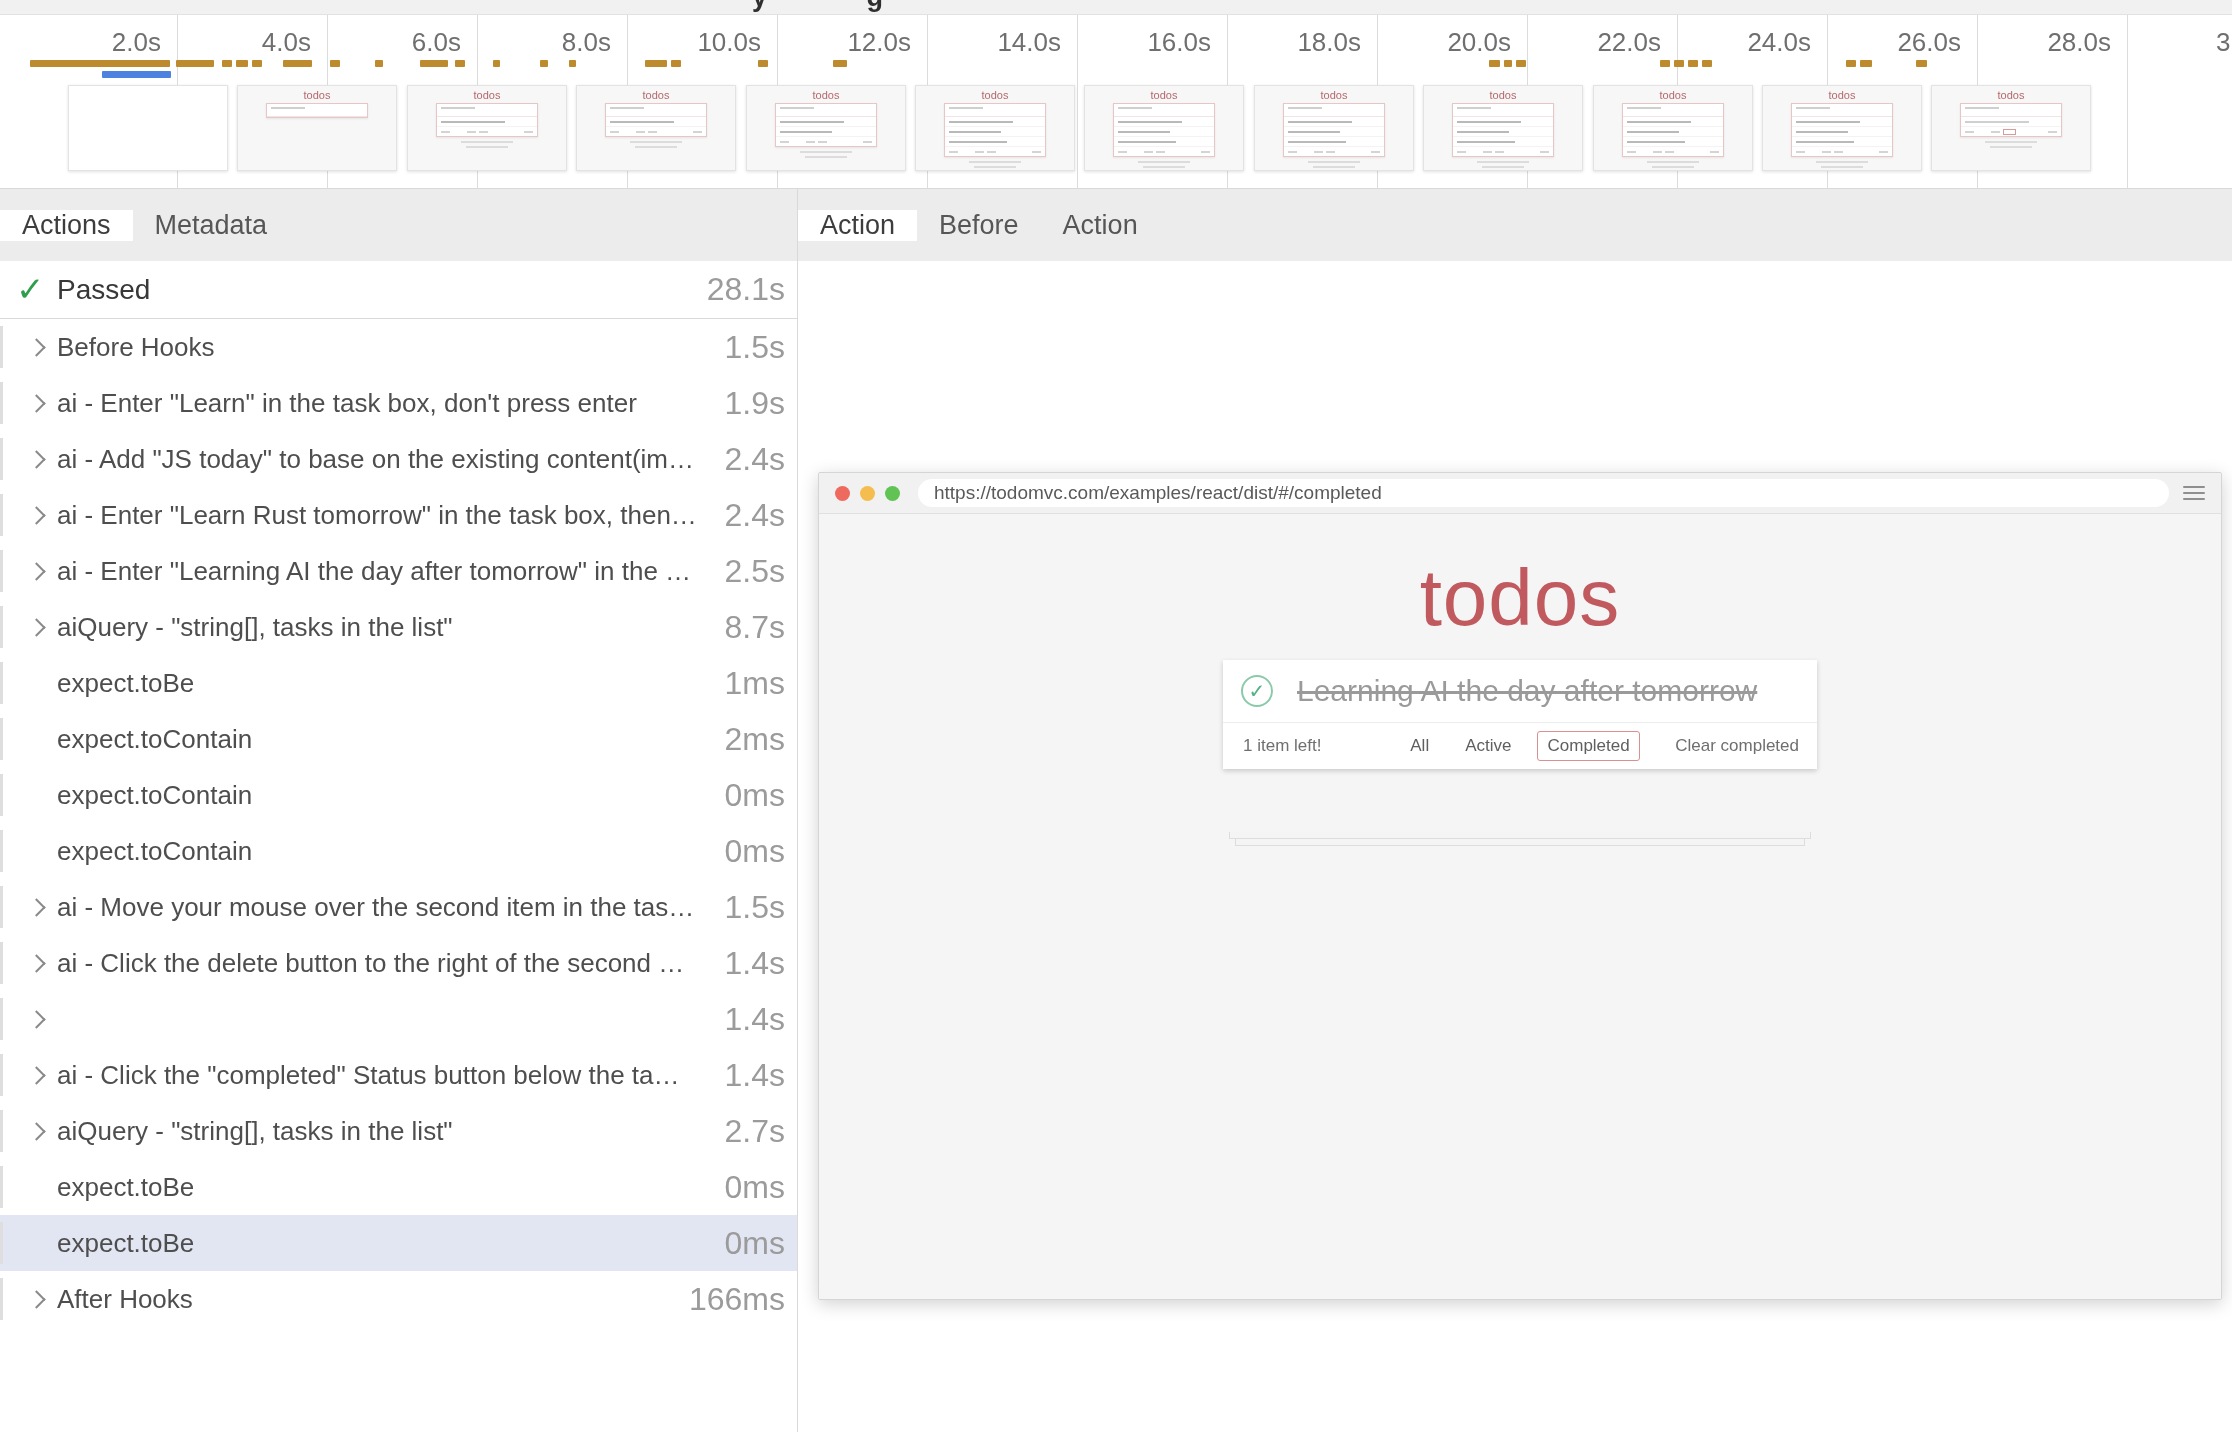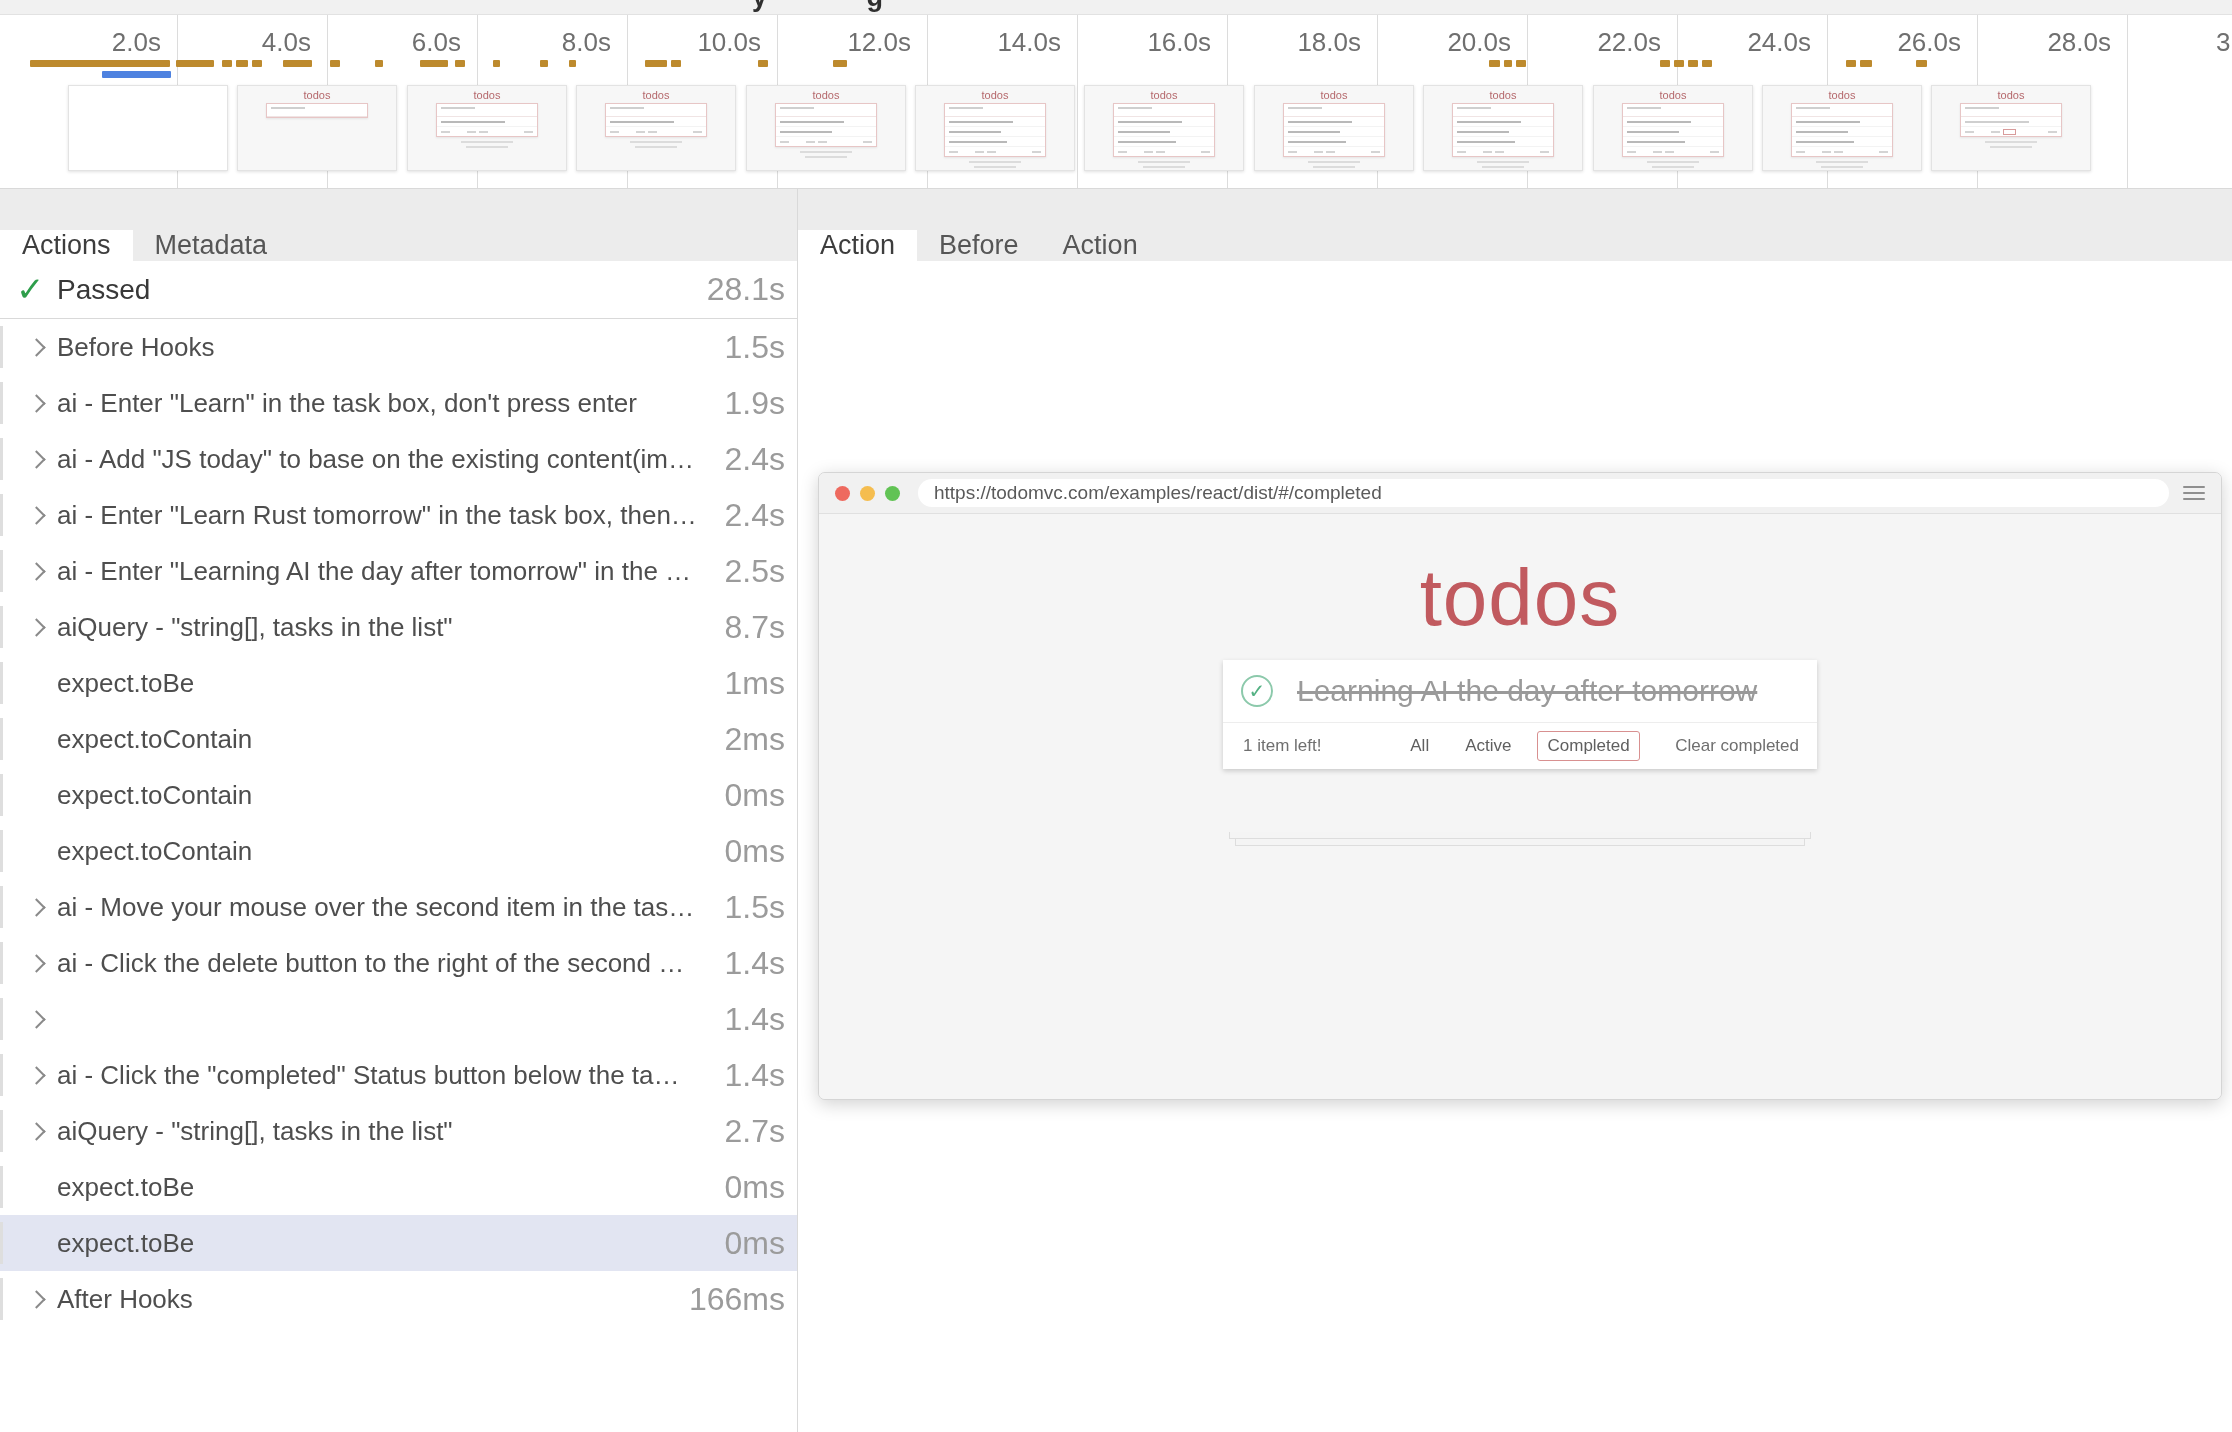--- a/index.html
+++ b/index.html
@@ -28,43 +28,43 @@
   .mini-input .mini-line{margin:3px 0 0 4px;background:#cfcfcf;}
   .mini-item{height:9px;border-bottom:1px solid #f3f3f3;display:flex;align-items:center;padding-left:4px;}
   .mini-line{height:2px;background:#b9b9b9;}
   .mini-line.struck{background:#cfcfcf;}
   .mini-footer{height:9px;display:flex;align-items:center;gap:3px;padding:0 4px;}
   .mini-dash{width:9px;height:2px;background:#d4d4d4;}
   .mini-sel{width:13px;height:6px;border:1px solid #d89b9b;box-sizing:border-box;}
   .mini-info{margin-top:4px;}
   .mini-iline{height:2px;background:#dcdcdc;margin:3px auto 0;}
   
-  .tabbar{position:absolute;top:189px;height:72px;background:#ececec;display:flex;align-items:flex-end;}
+  .tabbar{position:absolute;top:189px;height:72px;background:#ececec;display:flex;align-items:center;}
   #left-tabbar{left:0;width:797px;}
   #right-tabbar{left:798px;width:1434px;}
   .tab{display:flex;align-items:center;padding:0 22px;font-size:27px;color:#565656;cursor:default;}
   .tab.selected{background:#fff;color:#3d3d3d;}
   #panel-divider{position:absolute;left:797px;top:189px;width:1px;height:1243px;background:#d9d9d9;}
   .ext-icon{position:absolute;right:16px;top:211px;width:28px;height:28px;}
   
   #left-panel{position:absolute;left:0;top:261px;width:797px;height:1171px;background:#fff;overflow:hidden;}
   #status-row{position:relative;height:57px;border-bottom:1px solid #d9d9d9;display:flex;align-items:center;}
   .check-glyph{position:absolute;left:16px;top:8px;font-size:34px;color:#2e9e4b;}
   #status-label{margin-left:57px;font-size:28px;color:#383838;}
   .duration{position:absolute;right:12px;font-size:32px;color:#9b9b9b;}
   .row{position:relative;height:56px;display:flex;align-items:center;}
   .row::before{content:"";position:absolute;left:0;top:7px;bottom:7px;width:3px;background:#dedede;}
   .row.selected{background:#e2e5f2;}
   .row-label{margin-left:57px;font-size:26px;color:#4e4e4e;white-space:nowrap;overflow:hidden;max-width:650px;}
   .chev{position:absolute;left:30px;top:22px;width:11px;height:11px;
     border-right:2.5px solid #8a8a8a;border-bottom:2.5px solid #8a8a8a;transform:rotate(-45deg);}
   
   #right-panel{position:absolute;left:798px;top:261px;width:1434px;height:1171px;background:#fff;}
-  #browser-window{position:absolute;left:20px;top:211px;width:1404px;height:628px;
-    border:1px solid #d5d5d5;border-radius:7px;box-shadow:0 4px 18px rgba(0,0,0,.18);
+  #browser-window{position:absolute;left:20px;top:211px;width:1404px;height:828px;
+    border:1px solid #d5d5d5;border-radius:2px;box-shadow:0 4px 18px rgba(0,0,0,.18);
     box-sizing:border-box;background:#f5f5f5;overflow:hidden;}
   #chrome-bar{height:40px;background:#f1f1f1;border-bottom:1px solid #e0e0e0;display:flex;align-items:center;padding:0 16px;}
   .light{width:15px;height:15px;border-radius:50%;margin-right:10px;flex:none;}
   #url-pill{flex:1;height:28px;background:#fff;border-radius:14px;margin:0 14px 0 8px;
     display:flex;align-items:center;padding-left:16px;font-size:19px;color:#5a5a5a;overflow:hidden;white-space:nowrap;}
   .burger{width:22px;height:14px;display:flex;flex-direction:column;justify-content:space-between;flex:none;}
   .burger div{height:2px;background:#8f8f8f;border-radius:1px;}
   #page{position:relative;height:787px;background:#f5f5f5;}
   #app-title{position:absolute;top:38px;left:0;width:100%;text-align:center;
     font-size:80px;font-weight:400;color:#b83f45;opacity:.85;letter-spacing:1px;}

